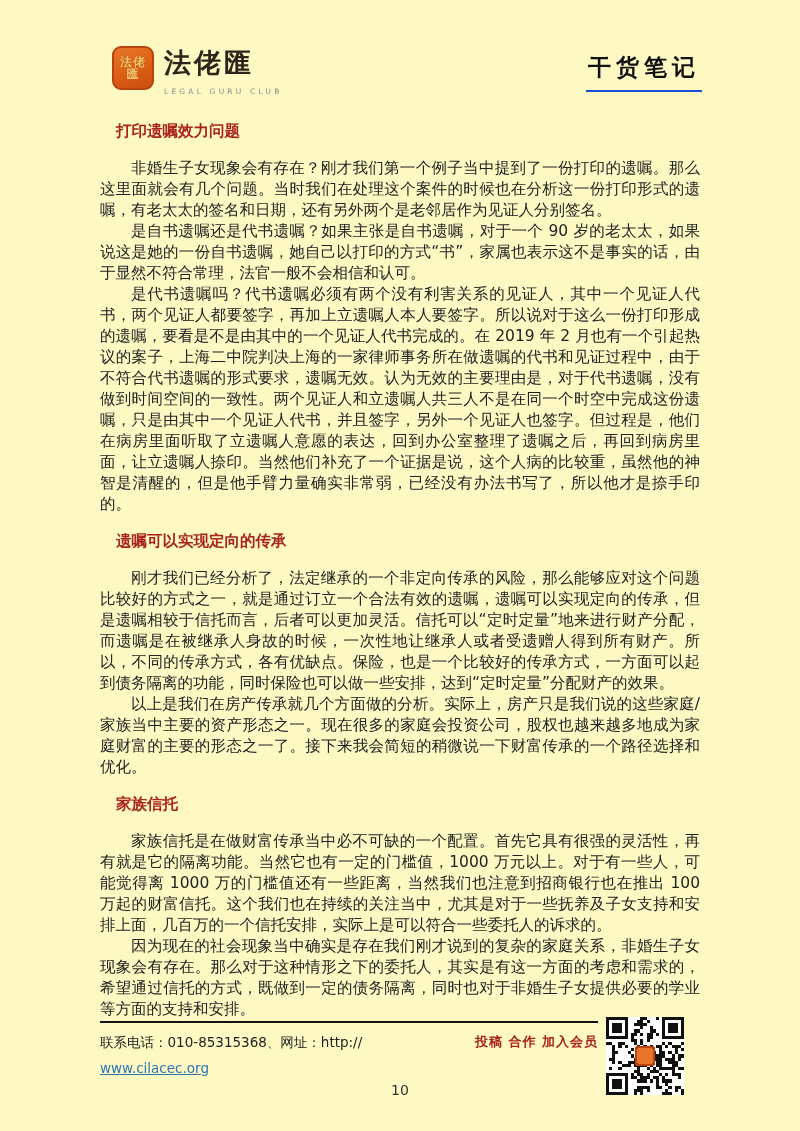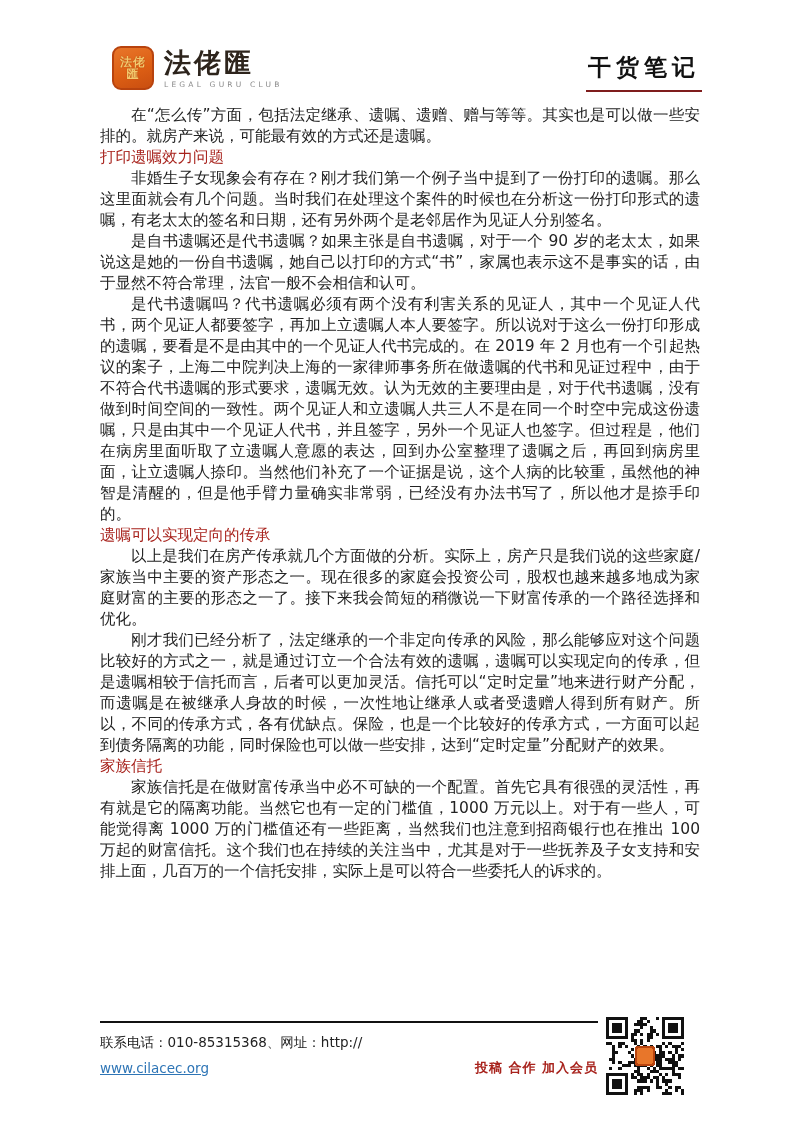--- a/index.html
+++ b/index.html
@@ -1,20 +1,20 @@
 <!DOCTYPE html>
 <html style="--accent-red: #a8231d; --link-blue: #2e75b6;"><head>
 <meta charset="utf-8">
 <style>
   html,body{margin:0;padding:0;background:#e9e9e9;}
   .page{
     position:relative;
     width:800px;height:1131px;
     margin:0 auto;
-    background:#ffffff;
+    background:#fef9c3;
     font-family:"DejaVu Sans","Liberation Sans",sans-serif;
     color:#1f1f1f;
     overflow:hidden;
   }
 
   
   .header{position:absolute;top:46px;left:112px;right:98px;display:flex;justify-content:space-between;align-items:flex-start;}
   .brand{display:flex;align-items:flex-start;}
   .brand-icon{
     width:42px;height:44px;border-radius:9px;
@@ -27,47 +27,47 @@
     font-family:"DejaVu Serif","Liberation Serif",serif;
     font-weight:bold;color:#f3c96d;font-size:12px;line-height:12px;
     width:26px;text-align:center;letter-spacing:1px;
     text-shadow:0 0 1px #a33a08;
   }
   .brand-text{margin-left:10px;padding-top:3px;}
   .brand-name{
     font-family:"DejaVu Serif","Liberation Serif",serif;
     font-size:27px;line-height:28px;font-weight:bold;color:#2d241c;letter-spacing:3px;
   }
-  .brand-sub{font-size:7.5px;color:#8a8a8a;letter-spacing:3.2px;margin-top:3px;}
+  .brand-sub{font-size:7.5px;color:#8a8a8a;letter-spacing:3.2px;margin-top:10px;}
   .page-tag{
     font-family:"DejaVu Serif","Liberation Serif",serif;
     font-size:23px;font-weight:bold;color:#111;
     letter-spacing:5px;
-    border-bottom:2px solid #7f1d1d;
+    border-bottom:2px solid #1d4ed8;
     padding:6px 2px 7px 2px;
   }
 
   
   .content{
     position:absolute;top:105px;left:100px;width:600px;
     font-size:15.5px;line-height:21px;
     text-align:justify;
     color:#222;
   }
   .para{text-indent:2em;margin:0;}
-  .heading{color:var(--accent-red,#a8231d);font-weight:normal;margin:0;}
+  .heading{color:var(--accent-red,#a8231d);font-weight:bold;margin:16px;}
 
   
   .footer{
     position:absolute;top:1021px;left:100px;width:498px;
     border-top:2px solid #111;
     padding-top:6px;
     font-size:13.5px;line-height:26px;color:#222;
   }
-  .f-row1{display:flex;justify-content:space-between;align-items:flex-end;}
+  .f-row1{display:flex;justify-content:space-between;align-items:flex-start;}
   .link{color:var(--link-blue,#2e75b6);text-decoration:underline;cursor:pointer;}
   .cta{color:var(--accent-red,#b01f24);font-weight:bold;font-size:13px;letter-spacing:1px;white-space:nowrap;}
   .qr{position:absolute;left:606px;top:1017px;width:78px;height:78px;}
   .page-number{position:absolute;top:1082px;left:0;width:100%;text-align:center;font-size:14px;color:#333;}
 </style>
 </head>
 <body>
 
 <div class="page">
 
@@ -78,30 +78,30 @@
       </div>
       <div class="brand-text">
         <div class="brand-name">法佬匯</div>
         <div class="brand-sub">LEGAL GURU CLUB</div>
       </div>
     </div>
     <div class="page-tag">干货笔记</div>
   </div>
 
   <div class="content" id="content">
-      <div class="para">在“怎么传”方面，包括法定继承、遗嘱、遗赠、赠与等等。其实也是可以做一些安排的。就房产来说，可能最有效的方式还是遗嘱。</div>
       <div class="heading">打印遗嘱效力问题</div>
       <div class="para">非婚生子女现象会有存在？刚才我们第一个例子当中提到了一份打印的遗嘱。那么这里面就会有几个问题。当时我们在处理这个案件的时候也在分析这一份打印形式的遗嘱，有老太太的签名和日期，还有另外两个是老邻居作为见证人分别签名。</div>
       <div class="para">是自书遗嘱还是代书遗嘱？如果主张是自书遗嘱，对于一个 90 岁的老太太，如果说这是她的一份自书遗嘱，她自己以打印的方式“书”，家属也表示这不是事实的话，由于显然不符合常理，法官一般不会相信和认可。</div>
       <div class="para">是代书遗嘱吗？代书遗嘱必须有两个没有利害关系的见证人，其中一个见证人代书，两个见证人都要签字，再加上立遗嘱人本人要签字。所以说对于这么一份打印形成的遗嘱，要看是不是由其中的一个见证人代书完成的。在 2019 年 2 月也有一个引起热议的案子，上海二中院判决上海的一家律师事务所在做遗嘱的代书和见证过程中，由于不符合代书遗嘱的形式要求，遗嘱无效。认为无效的主要理由是，对于代书遗嘱，没有做到时间空间的一致性。两个见证人和立遗嘱人共三人不是在同一个时空中完成这份遗嘱，只是由其中一个见证人代书，并且签字，另外一个见证人也签字。但过程是，他们在病房里面听取了立遗嘱人意愿的表达，回到办公室整理了遗嘱之后，再回到病房里面，让立遗嘱人捺印。当然他们补充了一个证据是说，这个人病的比较重，虽然他的神智是清醒的，但是他手臂力量确实非常弱，已经没有办法书写了，所以他才是捺手印的。</div>
       <div class="heading">遗嘱可以实现定向的传承</div>
+      <div class="para">刚才我们已经分析了，法定继承的一个非定向传承的风险，那么能够应对这个问题比较好的方式之一，就是通过订立一个合法有效的遗嘱，遗嘱可以实现定向的传承，但是遗嘱相较于信托而言，后者可以更加灵活。信托可以“定时定量”地来进行财产分配，而遗嘱是在被继承人身故的时候，一次性地让继承人或者受遗赠人得到所有财产。所以，不同的传承方式，各有优缺点。保险，也是一个比较好的传承方式，一方面可以起到债务隔离的功能，同时保险也可以做一些安排，达到“定时定量”分配财产的效果。</div>
       <div class="para">以上是我们在房产传承就几个方面做的分析。实际上，房产只是我们说的这些家庭/家族当中主要的资产形态之一。现在很多的家庭会投资公司，股权也越来越多地成为家庭财富的主要的形态之一了。接下来我会简短的稍微说一下财富传承的一个路径选择和优化。</div>
-      <div class="para">刚才我们已经分析了，法定继承的一个非定向传承的风险，那么能够应对这个问题比较好的方式之一，就是通过订立一个合法有效的遗嘱，遗嘱可以实现定向的传承，但是遗嘱相较于信托而言，后者可以更加灵活。信托可以“定时定量”地来进行财产分配，而遗嘱是在被继承人身故的时候，一次性地让继承人或者受遗赠人得到所有财产。所以，不同的传承方式，各有优缺点。保险，也是一个比较好的传承方式，一方面可以起到债务隔离的功能，同时保险也可以做一些安排，达到“定时定量”分配财产的效果。</div>
       <div class="heading">家族信托</div>
       <div class="para">家族信托是在做财富传承当中必不可缺的一个配置。首先它具有很强的灵活性，再有就是它的隔离功能。当然它也有一定的门槛值，1000 万元以上。对于有一些人，可能觉得离 1000 万的门槛值还有一些距离，当然我们也注意到招商银行也在推出 100 万起的财富信托。这个我们也在持续的关注当中，尤其是对于一些抚养及子女支持和安排上面，几百万的一个信托安排，实际上是可以符合一些委托人的诉求的。</div>
+      <div class="para">因为现在的社会现象当中确实是存在我们刚才说到的复杂的家庭关系，非婚生子女现象会有存在。那么对于这种情形之下的委托人，其实是有这一方面的考虑和需求的，希望通过信托的方式，既做到一定的债务隔离，同时也对于非婚生子女提供必要的学业等方面的支持和安排。</div>
     </div>
 
   <div class="footer">
     <div class="f-row1">
       <span><span>联系电话：010-85315368、网址：http:// </span><a class="link">www.cilacec.org</a></span>
       <span class="cta">投稿 合作 加入会员</span>
     </div>
   </div>
 
   <svg class="qr" id="qr" viewBox="0 0 25 25" shape-rendering="crispEdges">
@@ -295,14 +295,15 @@
       <rect x="18" y="0" width="7" height="7" fill="#111"></rect>
       <rect x="19" y="1" width="5" height="5" fill="#fff"></rect>
       <rect x="20" y="2" width="3" height="3" fill="#111"></rect>
       <rect x="0" y="18" width="7" height="7" fill="#111"></rect>
       <rect x="1" y="19" width="5" height="5" fill="#fff"></rect>
       <rect x="2" y="20" width="3" height="3" fill="#111"></rect>
       <rect x="9.2" y="9.2" width="6.6" height="6.6" fill="#b8430e" rx="1.2"></rect>
       <rect x="9.9" y="9.9" width="5.2" height="5.2" fill="#e8762a" rx="1"></rect>
     </svg>
 
+  <div class="page-number">10</div>
 
 </div>
 
 </body></html>

